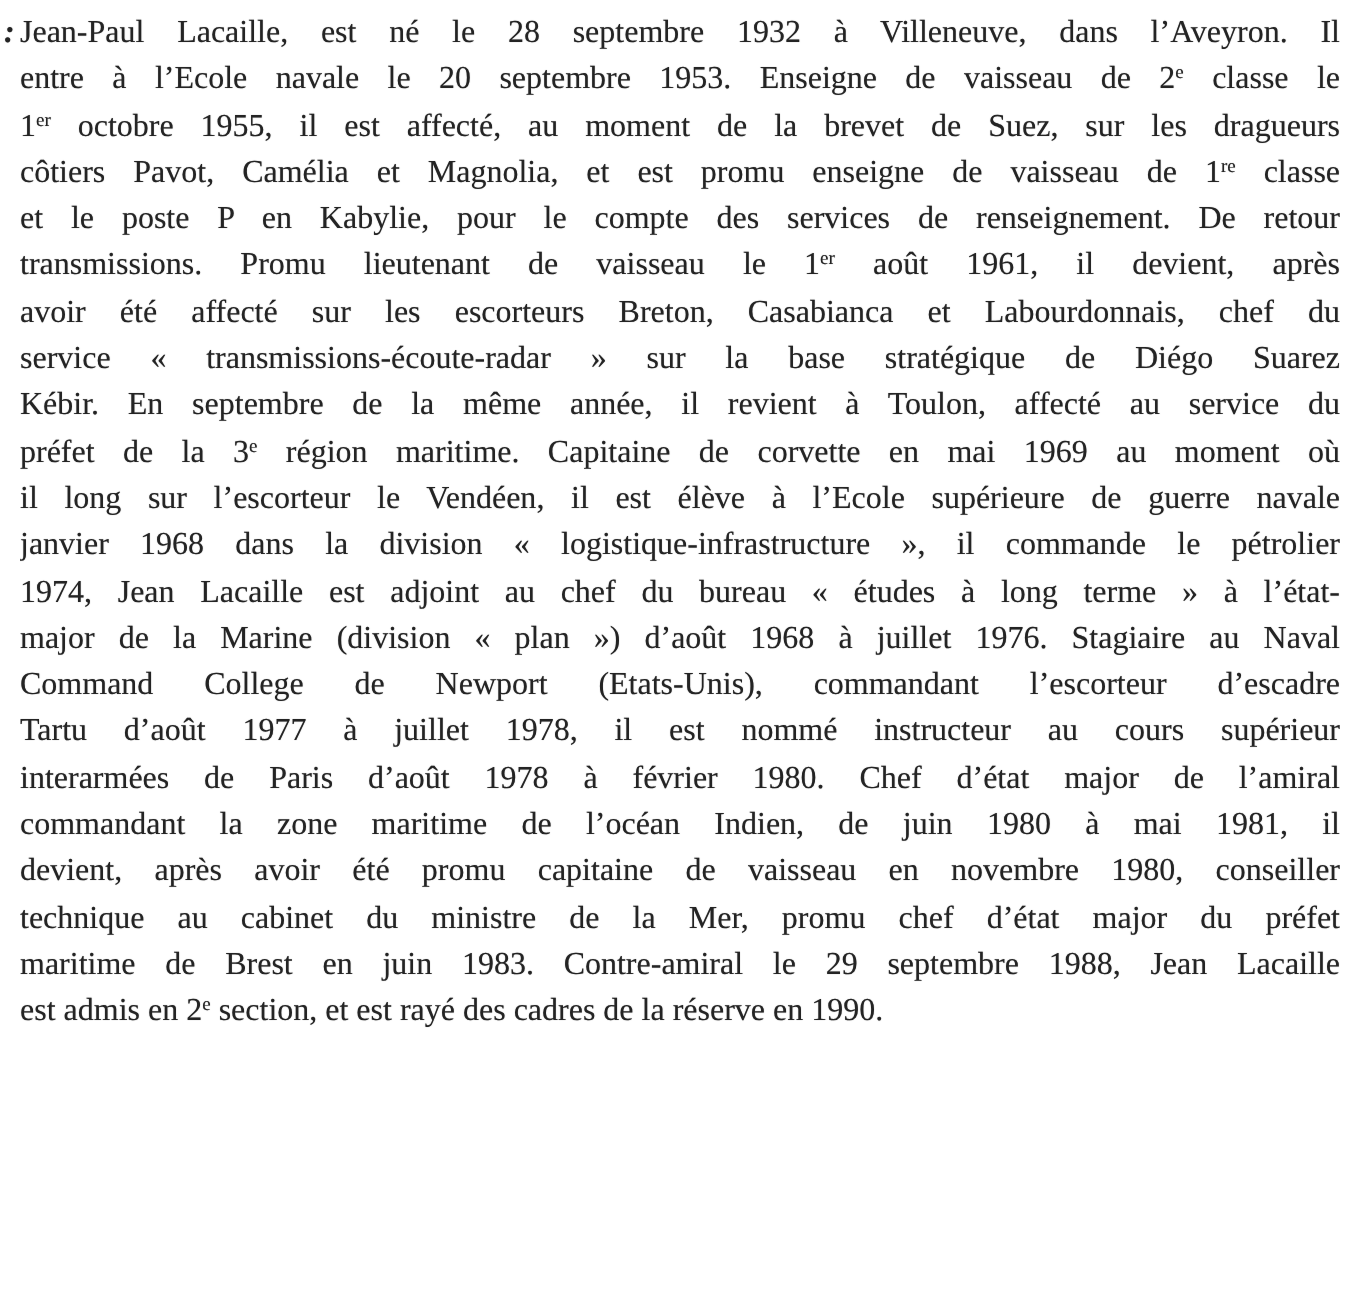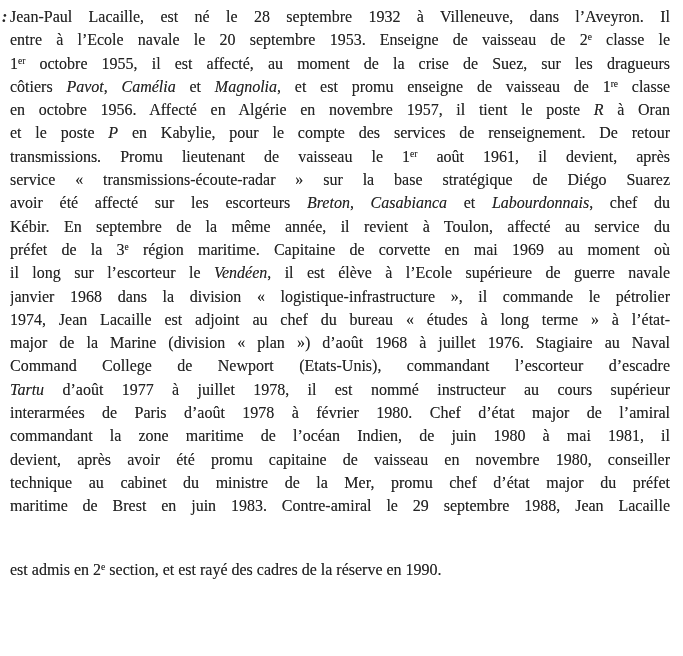--- a/index.html
+++ b/index.html
@@ -33,47 +33,44 @@
   .line {
     line-height: 23.3px;
     height: 23.3px;
     overflow: hidden;
     text-align: justify;
     text-align-last: justify;
     white-space: normal;
   }
   .line.last {
     text-align-last: left;
-    margin-top: 40px;
   }
   .it {
-    font-style: italic;
   }
   .sup {
     font-size: 9.5px;
     line-height: 0;
     position: relative;
     top: -5px;
   }
 </style>
 </head>
 <body>
 
 <div class="page" style="background: rgb(255, 255, 255); color: rgb(36, 36, 36);">
   <span class="marker">:</span>
   <div class="lines">
       <div class="line"><span>Jean-Paul Lacaille, est né le 28 septembre 1932 à Villeneuve, dans l’Aveyron. Il</span></div>
       <div class="line"><span>entre à l’Ecole navale le 20 septembre 1953. Enseigne de vaisseau de 2</span><span class="sup">e</span><span> classe le</span></div>
-      <div class="line"><span>1</span><span class="sup">er</span><span> octobre 1955, il est affecté, au moment de la crise de Suez, sur les dragueurs</span></div>
+      <div class="line"><span>1</span><span class="sup">er</span><span> octobre 1955, il est affecté, au moment de la brevet de Suez, sur les dragueurs</span></div>
       <div class="line"><span>côtiers </span><span class="it">Pavot</span><span>, </span><span class="it">Camélia</span><span> et </span><span class="it">Magnolia</span><span>, et est promu enseigne de vaisseau de 1</span><span class="sup">re</span><span> classe</span></div>
-      <div class="line"><span>en octobre 1956. Affecté en Algérie en novembre 1957, il tient le poste </span><span class="it">R</span><span> à Oran</span></div>
       <div class="line"><span>et le poste </span><span class="it">P</span><span> en Kabylie, pour le compte des services de renseignement. De retour</span></div>
       <div class="line"><span>transmissions. Promu lieutenant de vaisseau le 1</span><span class="sup">er</span><span> août 1961, il devient, après</span></div>
+      <div class="line"><span>avoir été affecté sur les escorteurs </span><span class="it">Breton</span><span>, </span><span class="it">Casabianca</span><span> et </span><span class="it">Labourdonnais</span><span>, chef du</span></div>
       <div class="line"><span>service « transmissions-écoute-radar » sur la base stratégique de Diégo Suarez</span></div>
-      <div class="line"><span>avoir été affecté sur les escorteurs </span><span class="it">Breton</span><span>, </span><span class="it">Casabianca</span><span> et </span><span class="it">Labourdonnais</span><span>, chef du</span></div>
       <div class="line"><span>Kébir. En septembre de la même année, il revient à Toulon, affecté au service du</span></div>
       <div class="line"><span>préfet de la 3</span><span class="sup">e</span><span> région maritime. Capitaine de corvette en mai 1969 au moment où</span></div>
       <div class="line"><span>il long sur l’escorteur le </span><span class="it">Vendéen</span><span>, il est élève à l’Ecole supérieure de guerre navale</span></div>
       <div class="line"><span>janvier 1968 dans la division « logistique-infrastructure », il commande le pétrolier</span></div>
       <div class="line"><span>1974, Jean Lacaille est adjoint au chef du bureau « études à long terme » à l’état-</span></div>
       <div class="line"><span>major de la Marine (division « plan ») d’août 1968 à juillet 1976. Stagiaire au Naval</span></div>
       <div class="line"><span>Command College de Newport (Etats-Unis), commandant l’escorteur d’escadre</span></div>
       <div class="line"><span class="it">Tartu</span><span> d’août 1977 à juillet 1978, il est nommé instructeur au cours supérieur</span></div>
       <div class="line"><span>interarmées de Paris d’août 1978 à février 1980. Chef d’état major de l’amiral</span></div>
       <div class="line"><span>commandant la zone maritime de l’océan Indien, de juin 1980 à mai 1981, il</span></div>

